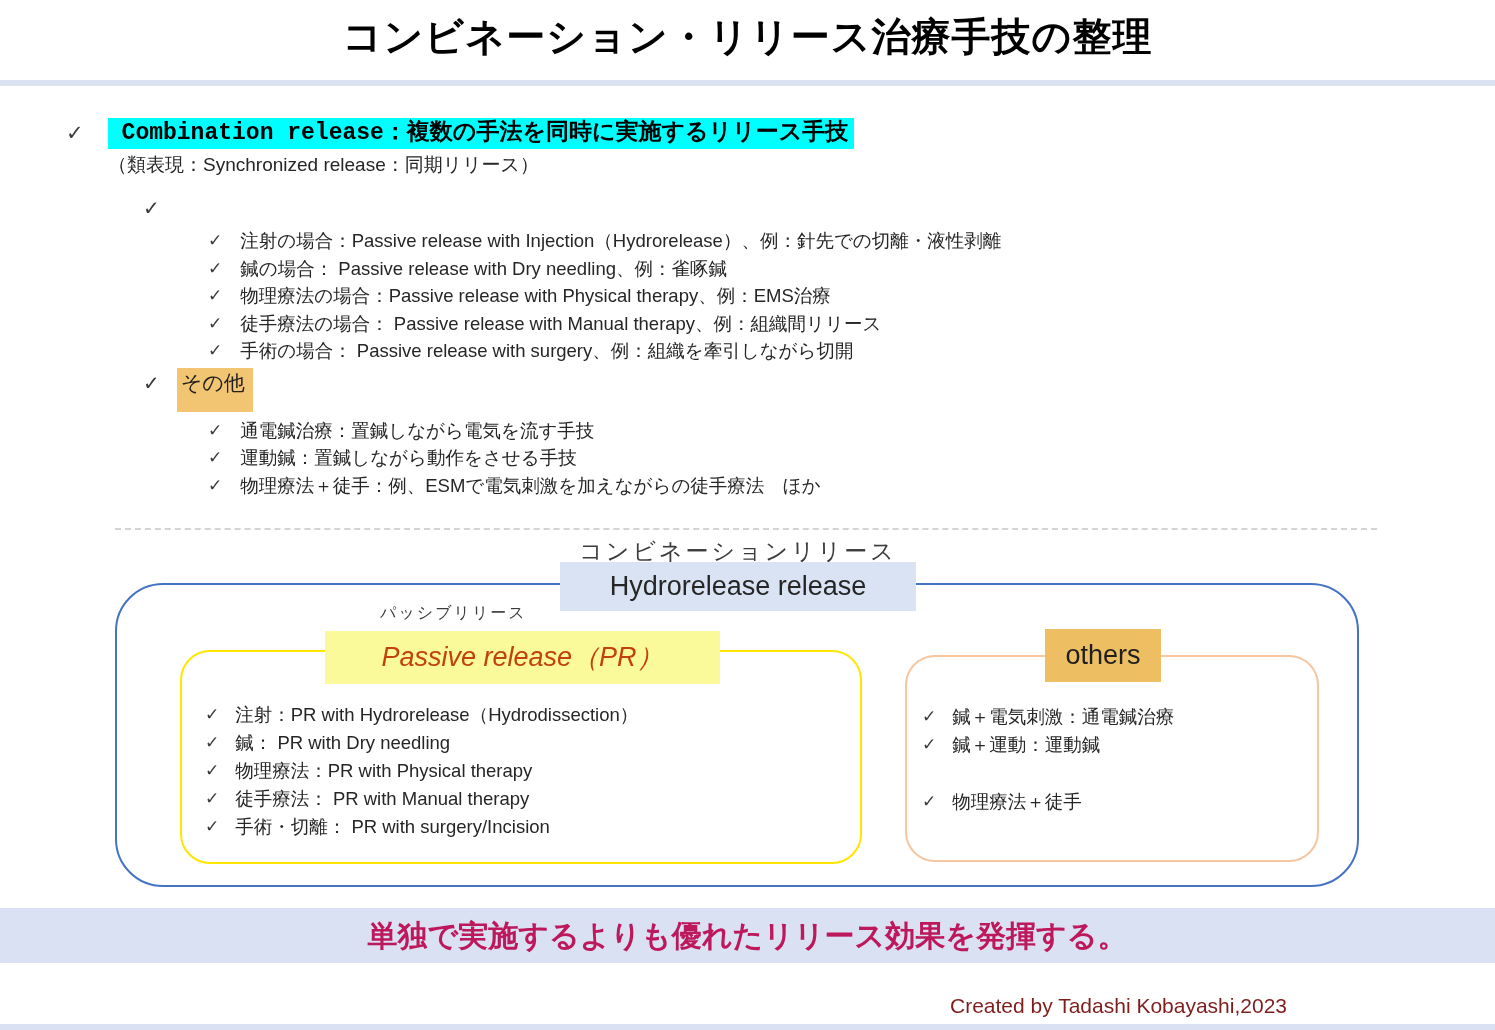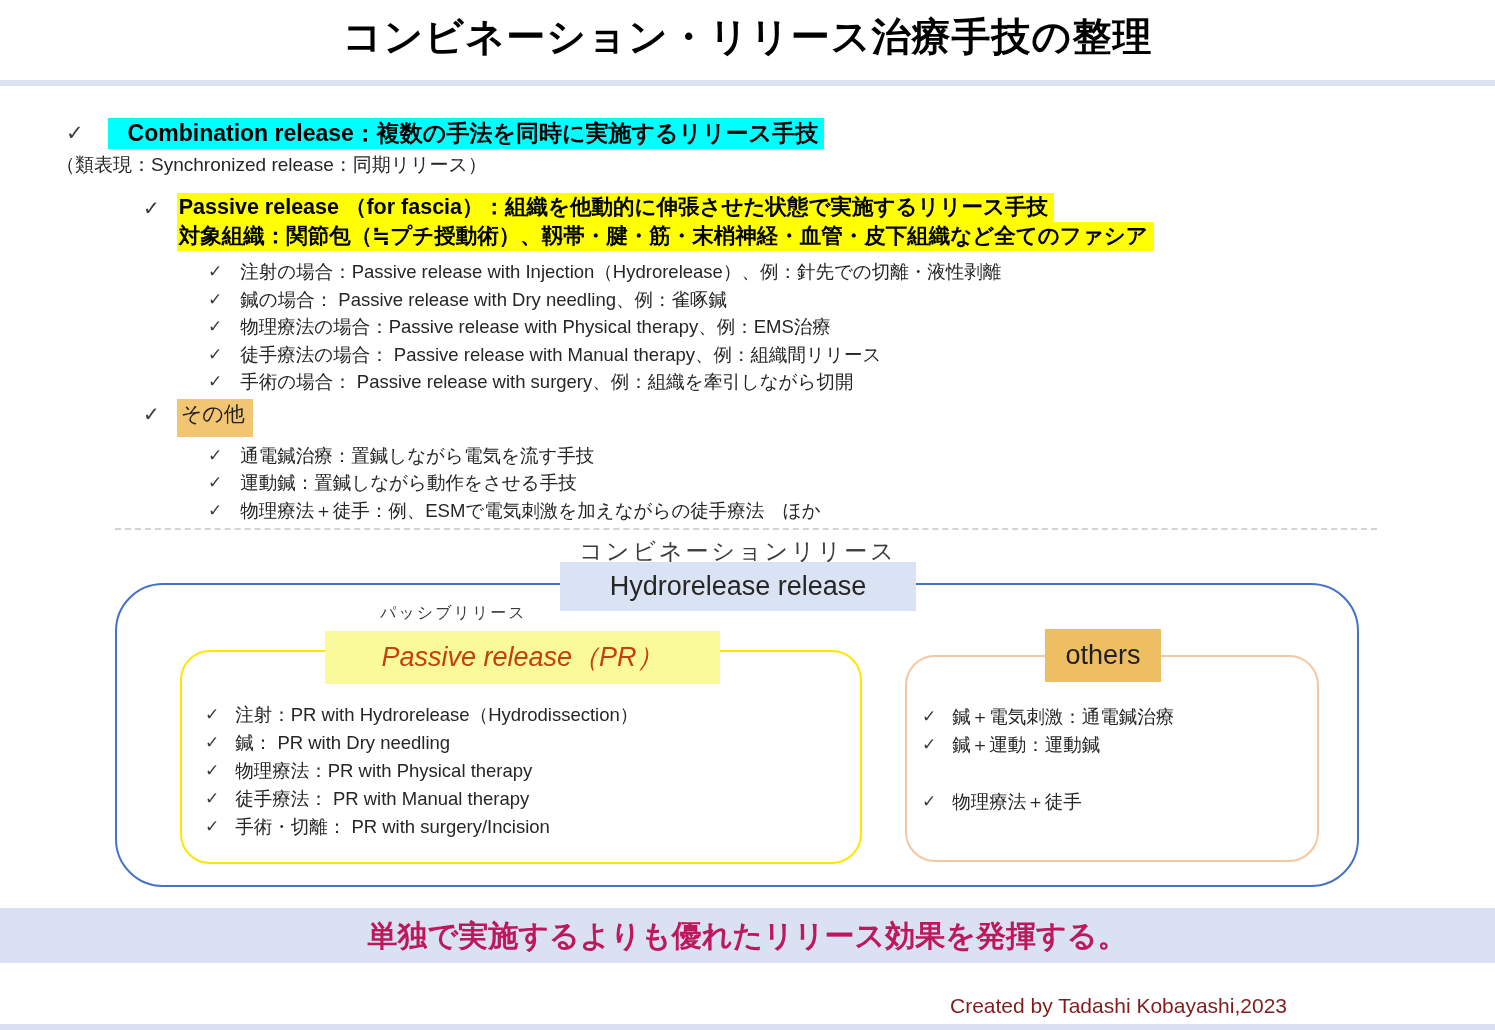--- a/index.html
+++ b/index.html
@@ -10,29 +10,29 @@
   .title{position:absolute;top:10px;left:0;width:100%;text-align:center;
          font-size:39px;font-weight:bold;color:#000;letter-spacing:1px;}
   .top-strip{position:absolute;top:80px;left:0;width:100%;height:6px;background:#dce3f0;}
 
   
   .outline{position:absolute;top:112px;left:0;width:1495px;}
   .row{display:flex;align-items:flex-start;}
   .check{flex:0 0 auto;color:#3b3b3b;font-weight:bold;}
   .l1{margin:6px 0 0 66px;}
   .l1 .check{font-size:21px;margin:3px 24px 0 0;}
-  .l1 .hl-cyan{background:#00ffff;font-weight:bold;font-size:23px;line-height:31px;padding:0 6px 0 20px;color:#000;}
-  .subnote{margin:3px 0 0 56px;font-size:19px;line-height:25px;color:#262626;}
+  .l1 .hl-cyan{background:#00ffff;font-weight:bold;font-size:23px;line-height:31px;padding:0 6px 0 14px;color:#000;font-family:Liberation Mono, monospace;}
+  .subnote{margin:3px 0 0 108px;font-size:19px;line-height:25px;color:#262626;}
   .l2{margin:16px 0 0 143px;}
   .l2 .check{font-size:20px;margin:3px 17px 0 0;}
   .hl-yellow-block{font-weight:bold;font-size:21.5px;line-height:29px;color:#000;}
   .hl-yellow-block span{background:#ffff00;display:inline-block;padding:0 6px 0 2px;}
   .l2b{margin:3px 0 0 143px;}
   .l2b .check{font-size:20px;margin:3px 17px 0 0;}
-  .hl-orange{background:#f2c572;font-size:21px;line-height:29px;padding:0 8px 9px 4px;color:#1f1f1f;}
+  .hl-orange{background:#f2c572;font-size:21px;line-height:29px;padding:0 8px 15px 4px;color:#1f1f1f;}
   .l3{margin:0 0 0 208px;height:27.5px;align-items:center;}
   .l3 .check{font-size:17px;margin:0 18px 0 0;}
   .l3 .txt{font-size:18.5px;color:#262626;white-space:nowrap;}
   .l3-first{margin-top:7px;}
   .l3-gap{margin-top:5px;}
 
   
   .dashed-line{position:absolute;top:528px;left:115px;width:1262px;border-top:2px dashed #d4d4d4;}
   .combo-label{position:absolute;top:536px;left:560px;width:356px;text-align:center;
                font-size:23px;letter-spacing:3px;color:#3c3c3c;}
@@ -75,24 +75,20 @@
   <div class="outline">
 
     <div class="row l1">
       <span class="check">✓</span>
       <span class="hl-cyan">Combination release：複数の手法を同時に実施するリリース手技</span>
     </div>
     <div class="subnote">（類表現：Synchronized release：同期リリース）</div>
 
     <div class="row l2">
       <span class="check">✓</span>
-      <div class="hl-yellow-block">
-        <span>Passive release （for fascia）：組織を他動的に伸張させた状態で実施するリリース手技</span><br>
-        <span>対象組織：関節包（≒プチ授動術）、靱帯・腱・筋・末梢神経・血管・皮下組織など全てのファシア</span>
-      </div>
     </div>
 
     <div class="row l3 l3-first">
       <span class="check">✓</span>
       <span class="txt">注射の場合：Passive release with Injection（Hydrorelease）、例：針先での切離・液性剥離</span>
     </div>
     <div class="row l3">
       <span class="check">✓</span>
       <span class="txt">鍼の場合： Passive release with Dry needling、例：雀啄鍼</span>
     </div>

